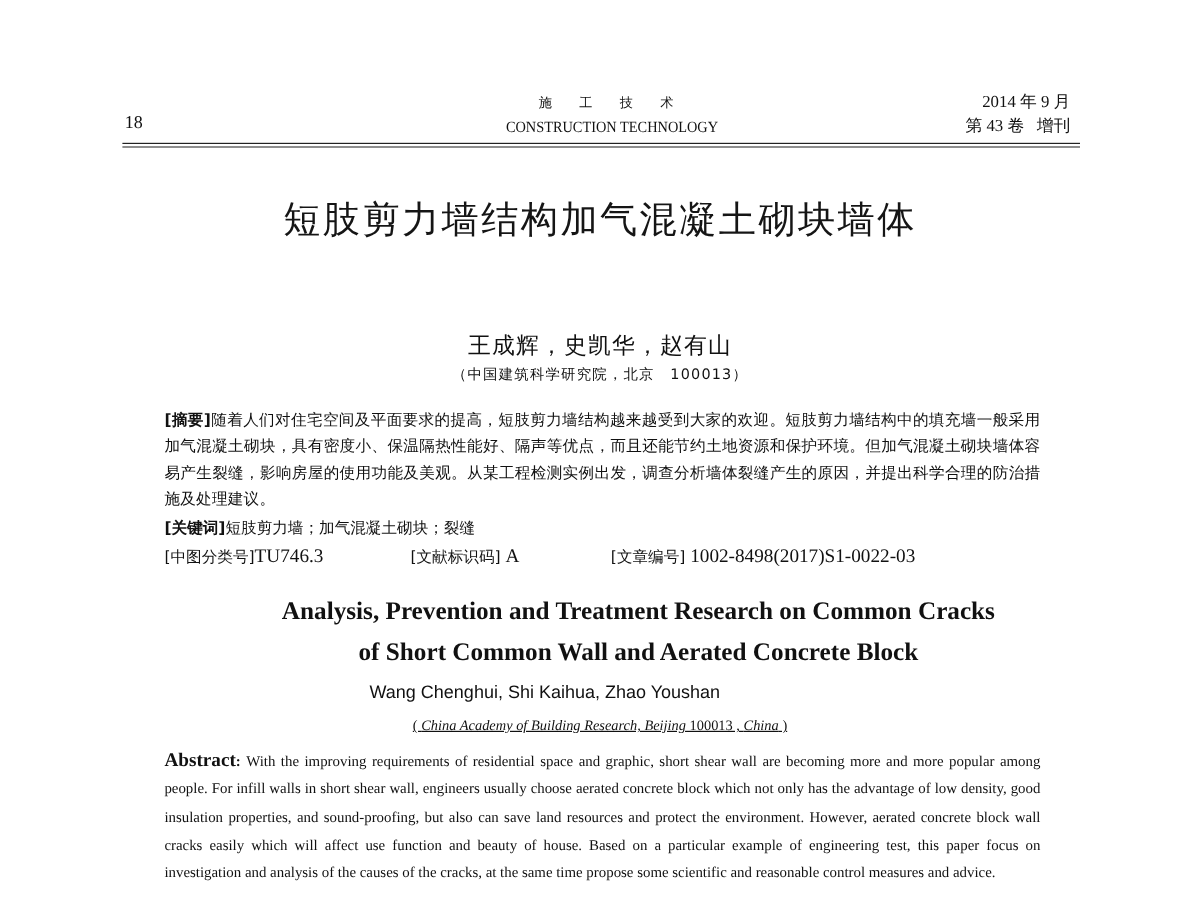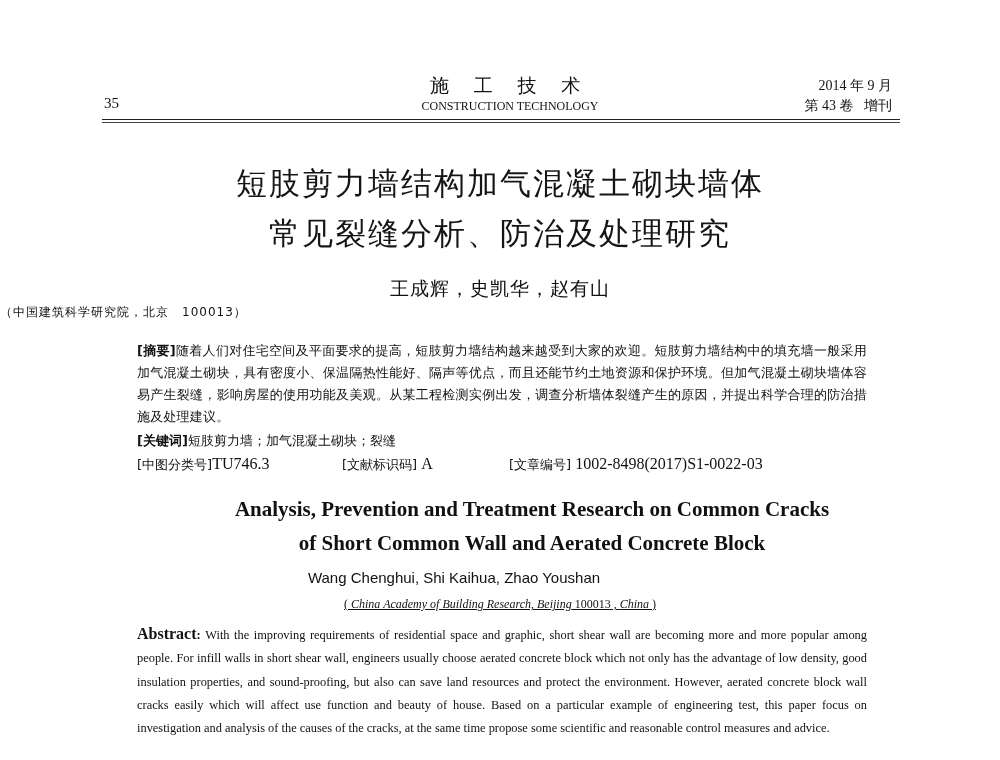--- a/index.html
+++ b/index.html
@@ -2,32 +2,32 @@
 <html><head>
 <meta charset="utf-8">
 <style>
   html, body { margin: 0; padding: 0; background: #ffffff; }
   body { width: 1000px; height: 760px; overflow: hidden; position: relative; color: #111; }
   .page { position: absolute; left: 0; top: 0; width: 1000px; height: 760px; }
 
   
   .hdr-page-no { position: absolute; left: 104px; top: 95px; font-family: "Liberation Serif", serif; font-size: 15px; }
   .hdr-center { position: absolute; left: 380px; width: 260px; top: 76px; text-align: center; font-family: "Liberation Serif", serif; }
-  .hdr-journal-cn { font-size: 19px; letter-spacing: 10px; line-height: 20px; }
+  .hdr-journal-cn { font-size: 11px; letter-spacing: 10px; line-height: 20px; }
   .hdr-journal-en { font-size: 13px; line-height: 20px; letter-spacing: 0px; transform: scaleX(0.92); }
   .hdr-right { position: absolute; right: 108px; top: 76px; text-align: right; font-family: "Liberation Serif", serif; font-size: 14px; line-height: 20px; }
   .hdr-rule-top { position: absolute; left: 102px; right: 100px; top: 119px; height: 1px; background: #222; }
   .hdr-rule-bot { position: absolute; left: 102px; right: 100px; top: 122px; height: 1px; background: #444; }
 
   
   .title-cn { position: absolute; left: 0; width: 1000px; top: 158px; text-align: center;
     font-family: "DejaVu Serif", serif; font-size: 31px; line-height: 50px; letter-spacing: 2px; color: #151515; }
   .authors-cn { position: absolute; left: 0; width: 1000px; top: 276px; text-align: center;
     font-family: "DejaVu Serif", serif; font-size: 19px; line-height: 24px; letter-spacing: 1px; }
-  .affil-cn { position: absolute; left: 0; width: 1000px; top: 303px; 
+  .affil-cn { position: absolute; left: 0; width: 1000px; top: 303px; text-align: center;
     font-family: "DejaVu Sans", sans-serif; font-size: 12px; line-height: 18px; letter-spacing: 1px; }
 
   
   .abs-cn { position: absolute; left: 137px; width: 730px; top: 340px;
     font-family: "DejaVu Sans", sans-serif; font-size: 13px; line-height: 22px; text-align: justify; letter-spacing: 0.2px; }
   .abs-cn .lbl { font-weight: bold; }
   .kw-cn { position: absolute; left: 137px; width: 730px; top: 431px;
     font-family: "DejaVu Sans", sans-serif; font-size: 13px; line-height: 20px; }
   .kw-cn .lbl { font-weight: bold; }
   .meta-row { position: absolute; left: 137px; width: 730px; top: 454px;
@@ -50,38 +50,37 @@
   
   .abs-en { position: absolute; left: 137px; width: 730px; top: 622px;
     font-family: "Liberation Serif", serif; font-size: 12.4px; line-height: 23.3px; text-align: justify; }
   .abs-en .lbl { font-weight: bold; font-size: 16px; }
 </style>
 </head>
 <body>
 
 <div class="page">
 
-  <div class="hdr-page-no">35</div>
+  <div class="hdr-page-no">18</div>
   <div class="hdr-center">
     <div class="hdr-journal-cn">施 工 技 术</div>
     <div class="hdr-journal-en">CONSTRUCTION TECHNOLOGY</div>
   </div>
   <div class="hdr-right">
     <div>2014 年 9 月</div>
     <div>
       <span>第 43 卷</span>&nbsp;&nbsp;
       <span>增刊</span>
     </div>
   </div>
   <div class="hdr-rule-top"></div>
   <div class="hdr-rule-bot"></div>
 
   <div class="title-cn">
     <div>短肢剪力墙结构加气混凝土砌块墙体</div>
-    <div>常见裂缝分析、防治及处理研究</div>
   </div>
   <div class="authors-cn">王成辉，史凯华，赵有山</div>
   <div class="affil-cn">（中国建筑科学研究院，北京　100013）</div>
 
   <div class="abs-cn">
     <span class="lbl">[摘要]</span><span>随着人们对住宅空间及平面要求的提高，短肢剪力墙结构越来越受到大家的欢迎。短肢剪力墙结构中的填充墙一般采用加气混凝土砌块，具有密度小、保温隔热性能好、隔声等优点，而且还能节约土地资源和保护环境。但加气混凝土砌块墙体容易产生裂缝，影响房屋的使用功能及美观。从某工程检测实例出发，调查分析墙体裂缝产生的原因，并提出科学合理的防治措施及处理建议。</span>
   </div>
   <div class="kw-cn">
     <span class="lbl">[关键词]</span><span>短肢剪力墙；加气混凝土砌块；裂缝</span>
   </div>

